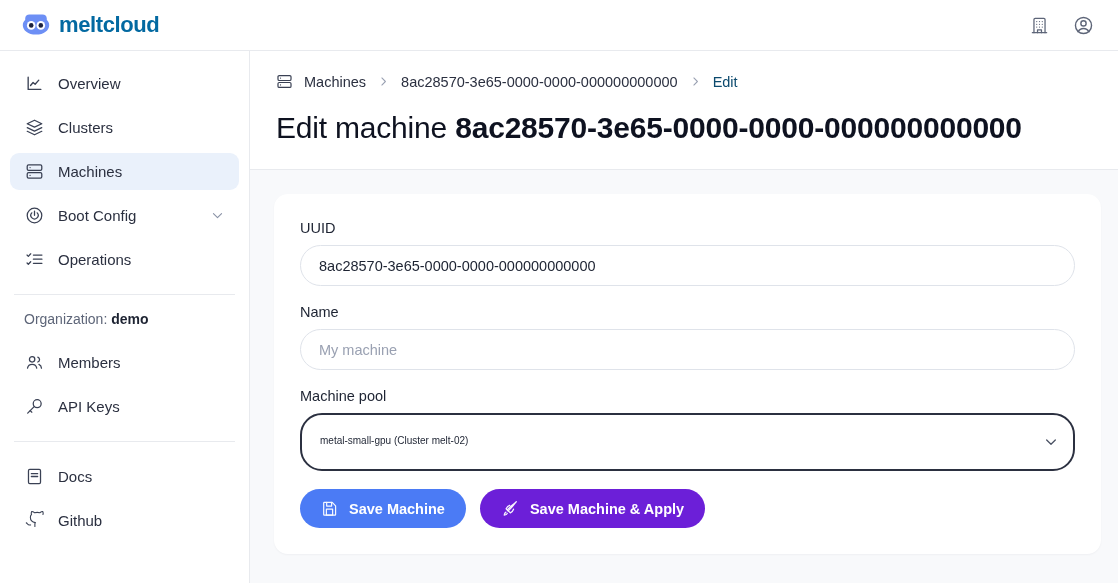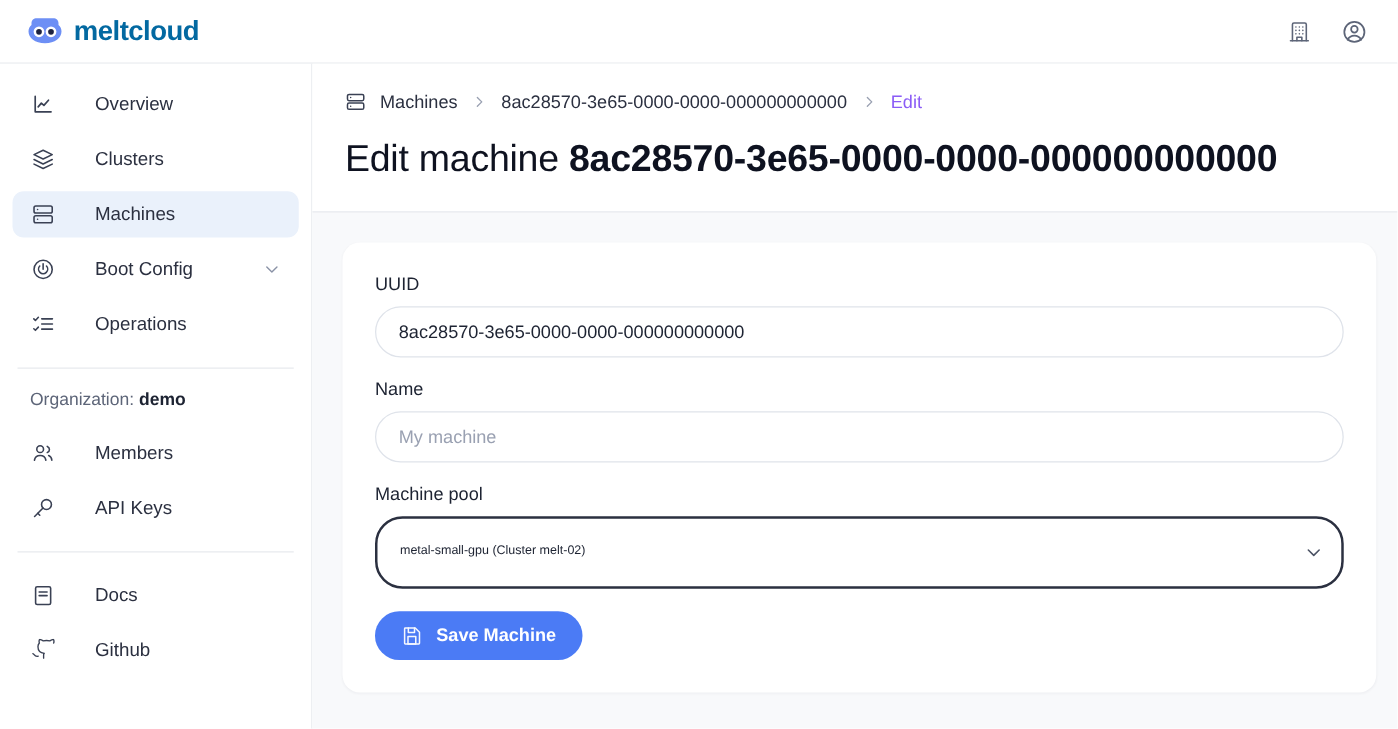--- a/index.html
+++ b/index.html
@@ -37,21 +37,21 @@
 
   
   .sidebar {
     width: 250px; flex: 0 0 250px;
     border-right: 1px solid #e8eaee;
     background: #fff;
     padding: 14px 10px 0 10px;
     display: flex; flex-direction: column;
   }
   .nav-item {
-    display: flex; align-items: center; gap: 32px;
+    display: flex; align-items: center; gap: 14px;
     height: 37px; padding: 0 14px; margin-bottom: 7px;
     border-radius: 9px; cursor: pointer;
     color: #2b3040; font-size: 15px;
     text-decoration: none;
   }
   .nav-item .nav-ico {
     width: 20px; height: 20px; flex: 0 0 20px;
     display: flex; align-items: center; justify-content: center; color: #3a4154;
   }
   .nav-item.active { background: #eaf1fb; }
@@ -62,21 +62,21 @@
   }
   .org-line b { color: #1d2332; font-weight: bold; }
 
   
   .main { flex: 1 1 auto; min-width: 0; display: flex; flex-direction: column; background: #fff; }
   .main-head { padding: 22px 26px 0 26px; background: #fff; }
   .breadcrumb { display: flex; align-items: center; gap: 11px; font-size: 14.5px; }
   .bc-ico { width: 17px; height: 17px; color: #3a4154; display: flex; }
   .bc-link { color: #2b3040; cursor: pointer; text-decoration: none; }
   .bc-sep { color: #9aa1b2; display: flex; align-items: center; }
-  .bc-current { color: #8b5cf6; }
+  .bc-current { color: #0c4a6e; }
   .page-title {
     margin-top: 21px; margin-bottom: 24px;
     font-size: 30px; color: #0e1220; font-weight: normal; letter-spacing: -0.2px;
   }
   .page-title b { font-weight: bold; }
 
   .content {
     flex: 1 1 auto; min-height: 0;
     background: #f8f9fb;
     border-top: 1px solid #e8eaee;
@@ -356,20 +356,31 @@
               <span class="btn-ico">
                 <svg width="17" height="17" viewBox="0 0 24 24" fill="none" stroke="currentColor" stroke-width="1.7" stroke-linecap="round" stroke-linejoin="round">
                   <path d="M4.6 3.4h11.2L20.6 8.2v12.4a.8.8 0 0 1-.8.8H4.6a.8.8 0 0 1-.8-.8V4.2a.8.8 0 0 1 .8-.8z"></path>
                   <path d="M8 3.4v5.2h7V3.4"></path>
                   <rect x="7.6" y="13" width="8.8" height="8.4"></rect>
                 </svg>
               </span>
               <span>Save Machine</span>
             </button>
 
+            <button class="btn btn-apply">
+              <span class="btn-ico">
+                <svg width="18" height="18" viewBox="0 0 24 24" fill="none" stroke="currentColor" stroke-width="1.7" stroke-linecap="round" stroke-linejoin="round">
+                  <path d="M13.6 10.4c3.3-3.3 5.4-7.2 6.9-8.1-1 1.5-4.9 3.6-8.2 6.9l-4 4 1.3 1.3z"></path>
+                  <path d="M9.6 14.4 12.4 17.2c2.1-1.1 3.6-2.7 4.3-4.9"></path>
+                  <path d="M9.6 14.4 6.8 11.6c1.1-2.1 2.7-3.6 4.9-4.3"></path>
+                  <path d="M6.6 16.2c-1.3.6-2 1.9-2.3 4 2.1-.3 3.4-1 4-2.3"></path>
+                </svg>
+              </span>
+              <span>Save Machine &amp; Apply</span>
+            </button>
           </div>
 
         </div>
       </div>
 
     </main>
   </div>
 </div>
 
 </body></html>

